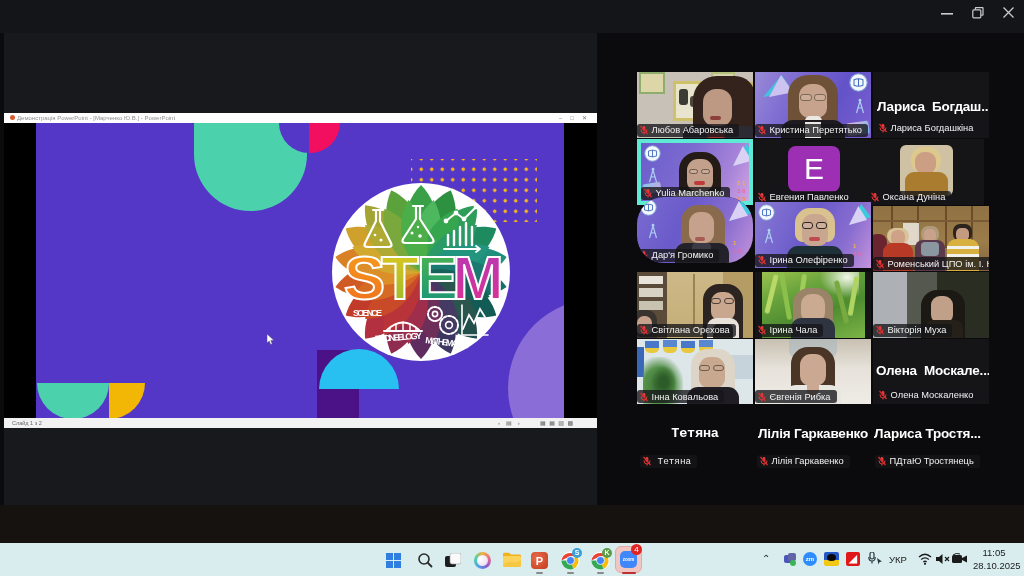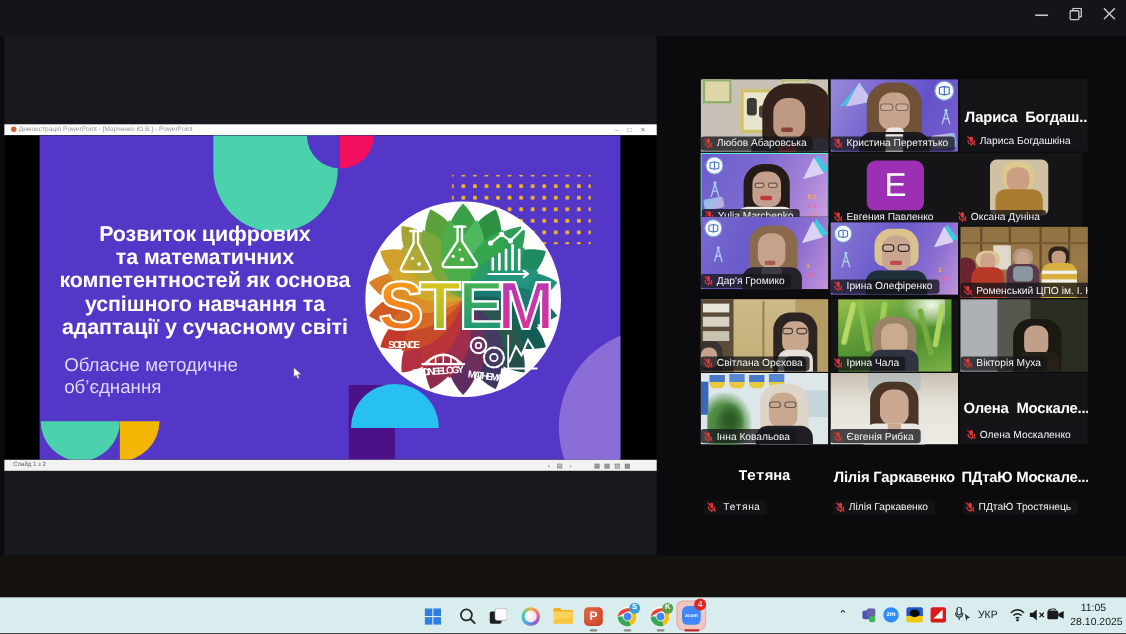--- a/index.html
+++ b/index.html
@@ -59,23 +59,21 @@
 
       <div style="position:absolute;left:472px;top:176px;width:178px;height:178px;background:#8a6dd6;border-radius:50%;"></div>
 
       <div style="position:absolute;left:0.8px;top:260.8px;width:72px;height:36px;background:#4bd2ad;border-radius:0 0 36px 36px;"></div>
 
       <div style="position:absolute;left:72.7px;top:260.8px;width:36px;height:36px;background:#f2b705;border-radius:0 0 36px 0;"></div>
 
       <div style="position:absolute;left:281px;top:227.3px;width:42px;height:68px;background:#4a1286;"></div>
       <div style="position:absolute;left:282.6px;top:226.8px;width:80px;height:40px;background:#27c0f0;border-radius:40px 40px 0 0;"></div>
 
-      <div style="position:absolute;left:2px;top:80px;width:296px;text-align:center;color:#fff;font-weight:bold;font-size:19.5px;line-height:21.4px;letter-spacing:-0.1px;">Розвиток цифрових<br>та математичних<br>компетентностей як основа<br>успішного навчання та<br>адаптації у сучасному світі</div>
-
-      <div style="position:absolute;left:22px;top:199px;color:#ded9f4;font-size:17px;line-height:20.5px;">Обласне методичне<br>об’єднання</div>
+
 
 
       <svg style="position:absolute;left:231px;top:211px;" width="8" height="11" viewBox="0 0 8 11">
           <path d="M0 0 L0 9 L2.2 7 L3.6 10.4 L5.2 9.7 L3.8 6.4 L6.8 6.2 Z" fill="#fff" stroke="#555" stroke-width="0.5"></path>
         </svg>
 
       <svg style="position:absolute;left:295.5px;top:60px;" width="178" height="178" viewBox="0 0 178 178">
         <defs>
           <path id="lf" d="M89 89 C 67 63, 67 24, 89 2 C 111 24, 111 63, 89 89 Z"></path>
           <path id="lf2" d="M89 89 C 72 66, 72 36, 89 16 C 106 36, 106 66, 89 89 Z"></path>
@@ -256,21 +254,21 @@
 <div class="tile" style="left:873px;top:72px;">
   <div class="bigname" style="top:27px;padding-left:4px;">Лариса&nbsp; Богдаш...</div>
   <div class="label" style="left:3px;bottom:3px;"><svg width="10" height="10" viewBox="0 0 10 10">
         <rect x="3.6" y="1" width="2.8" height="5" rx="1.4" fill="#e23b3b"></rect>
         <path d="M2 4.5 Q2 8 5 8 Q8 8 8 4.5" stroke="#e23b3b" stroke-width="1" fill="none"></path>
         <path d="M5 8 L5 9.5" stroke="#e23b3b" stroke-width="1"></path>
         <path d="M1.5 1 L8.5 9" stroke="#d92b2b" stroke-width="1.3"></path>
       </svg>&nbsp;Лариса Богдашкіна</div>
 </div>
 
-<div class="tile" style="left:637px;top:139px;border:1px solid #5eead4;">
+<div class="tile" style="left:637px;top:139px;border:4px solid #5eead4;">
   <div style="position:absolute;inset:0;background:linear-gradient(115deg,#6a5cca 0%,#7c6ad0 40%,#a683d8 75%,#d0a2e2 100%);"></div>
 <svg style="position:absolute;left:3px;top:2px;" width="17" height="17" viewBox="0 0 17 17">
       <circle cx="8.5" cy="8.5" r="7.8" fill="#f4f8fc" stroke="#7a9cd0" stroke-width="1"></circle>
       <path d="M4.5 6 Q8.5 4.2 12.5 6 L12.5 11 Q8.5 12.8 4.5 11 Z M8.5 5.2 L8.5 12" fill="none" stroke="#3f6cc0" stroke-width="0.9"></path>
     </svg>
     <svg style="position:absolute;left:6px;top:24px;" width="12" height="17" viewBox="0 0 12 17">
       <path d="M6 3 L2.5 15 M6 3 L9.5 15 M3.5 10.5 Q6 9 8.5 10.5" stroke="#aacdf0" stroke-width="1.2" fill="none"></path>
       <circle cx="6" cy="2.2" r="1.4" fill="#aacdf0"></circle>
     </svg>
   <div style="position:absolute;left:92px;top:1px;width:24px;height:22px;background:#3ecade;clip-path:polygon(55% 0,0 100%,100% 62%);"></div>
@@ -310,21 +308,21 @@
     <div style="position:absolute;left:5px;top:27px;width:43px;height:24px;background:#aa7c30;border-radius:9px 9px 0 0;"></div>
   </div>
   <div class="label"><svg width="10" height="10" viewBox="0 0 10 10">
         <rect x="3.6" y="1" width="2.8" height="5" rx="1.4" fill="#e23b3b"></rect>
         <path d="M2 4.5 Q2 8 5 8 Q8 8 8 4.5" stroke="#e23b3b" stroke-width="1" fill="none"></path>
         <path d="M5 8 L5 9.5" stroke="#e23b3b" stroke-width="1"></path>
         <path d="M1.5 1 L8.5 9" stroke="#d92b2b" stroke-width="1.3"></path>
       </svg>&nbsp;Оксана Дуніна</div>
 </div>
 
-<div class="tile" style="left:637px;top:197px;">
+<div class="tile" style="left:637px;top:197px;border-radius:27px;">
   <div style="position:absolute;inset:0;background:linear-gradient(115deg,#7a6ad0 0%,#6a5aca 40%,#8a6ed0 70%,#c493dc 100%);"></div>
 <svg style="position:absolute;left:3px;top:2px;" width="17" height="17" viewBox="0 0 17 17">
       <circle cx="8.5" cy="8.5" r="7.8" fill="#f4f8fc" stroke="#7a9cd0" stroke-width="1"></circle>
       <path d="M4.5 6 Q8.5 4.2 12.5 6 L12.5 11 Q8.5 12.8 4.5 11 Z M8.5 5.2 L8.5 12" fill="none" stroke="#3f6cc0" stroke-width="0.9"></path>
     </svg>
     <svg style="position:absolute;left:10px;top:26px;" width="12" height="17" viewBox="0 0 12 17">
       <path d="M6 3 L2.5 15 M6 3 L9.5 15 M3.5 10.5 Q6 9 8.5 10.5" stroke="#aacdf0" stroke-width="1.2" fill="none"></path>
       <circle cx="6" cy="2.2" r="1.4" fill="#aacdf0"></circle>
     </svg>
   <div style="position:absolute;left:92px;top:2px;width:24px;height:22px;background:#3ecade;clip-path:polygon(55% 0,0 100%,100% 62%);"></div>
@@ -532,21 +530,21 @@
   <div class="bigname" style="top:20.5px;text-align:center;left:-3px;width:122px;">Лілія Гаркавенко</div>
   <div class="label" style="left:2px;bottom:3px;"><svg width="10" height="10" viewBox="0 0 10 10">
         <rect x="3.6" y="1" width="2.8" height="5" rx="1.4" fill="#e23b3b"></rect>
         <path d="M2 4.5 Q2 8 5 8 Q8 8 8 4.5" stroke="#e23b3b" stroke-width="1" fill="none"></path>
         <path d="M5 8 L5 9.5" stroke="#e23b3b" stroke-width="1"></path>
         <path d="M1.5 1 L8.5 9" stroke="#d92b2b" stroke-width="1.3"></path>
       </svg>&nbsp;Лілія Гаркавенко</div>
 </div>
 
 <div class="tile" style="left:873px;top:405px;background:transparent;">
-  <div class="bigname" style="top:20.5px;padding-left:1px;">ПДтаЮ Москале...</div>
+  <div class="bigname" style="top:20.5px;padding-left:1px;">Лариса Тростя...</div>
   <div class="label" style="left:2px;bottom:3px;"><svg width="10" height="10" viewBox="0 0 10 10">
         <rect x="3.6" y="1" width="2.8" height="5" rx="1.4" fill="#e23b3b"></rect>
         <path d="M2 4.5 Q2 8 5 8 Q8 8 8 4.5" stroke="#e23b3b" stroke-width="1" fill="none"></path>
         <path d="M5 8 L5 9.5" stroke="#e23b3b" stroke-width="1"></path>
         <path d="M1.5 1 L8.5 9" stroke="#d92b2b" stroke-width="1.3"></path>
       </svg>&nbsp;ПДтаЮ Тростянець</div>
 </div>
 
 <div id="taskbar" class="abs">
 

